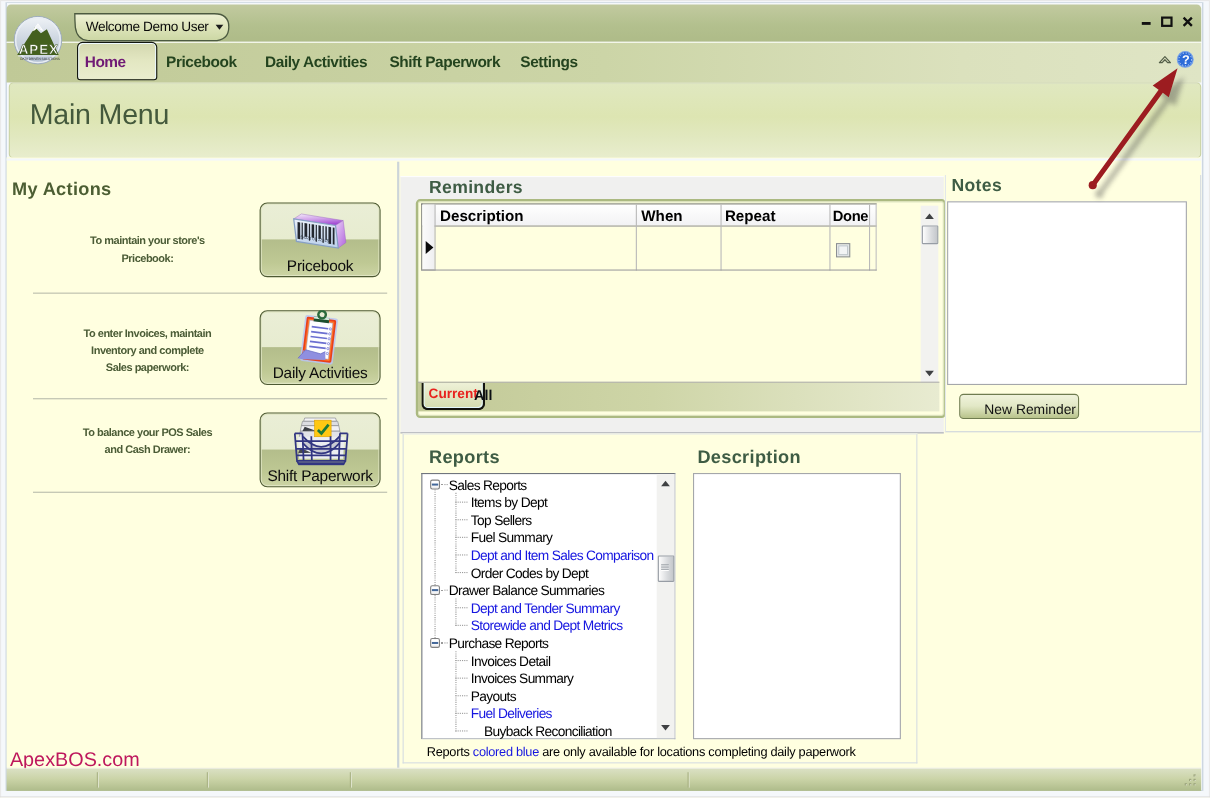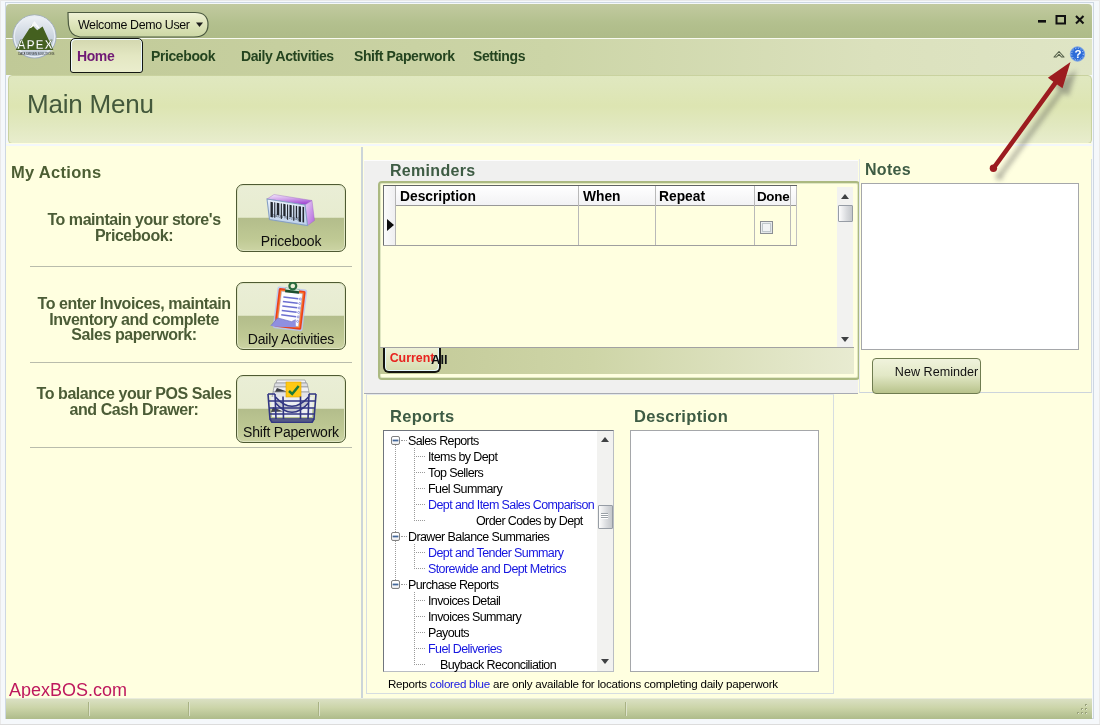--- a/index.html
+++ b/index.html
@@ -26,21 +26,21 @@
   .notespanel{position:absolute;left:859px;top:159px;width:231px;height:233px;background:#ffffe0;
     border-left:1px solid #e2e7ea;border-right:1px solid #d5dce2;border-bottom:1px solid #ccd4dc;}
   .reportspanel{position:absolute;left:366px;top:394px;width:466px;height:298px;background:#ffffe0;border:1px solid #d6dde1;border-top-color:#e4e8ea;}
   .whitebox{position:absolute;background:#fff;border:1px solid #a5a7aa;}
   .statusbar{position:absolute;left:6px;top:698px;width:1086px;height:20px;
     background:linear-gradient(#dae0c3,#cbd4a8 45%,#aebb8a);border-top:1px solid #e9ecdb;}
   .sbsep{position:absolute;top:702px;width:1px;height:14px;background:#a9b284;box-shadow:1px 0 0 #dde3cb;}
   .btn3{position:absolute;left:236px;width:110px;height:68px;border:1.5px solid #4e5a33;border-radius:7px;box-sizing:border-box;
     background:linear-gradient(#eaeed6 0%,#e7ecd0 49%,#b3bd8b 50%,#bfc994 82%,#ccd4a4 100%);box-shadow:inset 0 0 0 1px #dfe5c2;}
   .btnlabel{position:absolute;width:110px;text-align:center;font-size:14px;letter-spacing:-0.2px;color:#0d0d0d;}
-  .rowtxt{position:absolute;left:22px;width:224px;letter-spacing:-0.45px;text-align:center;font-weight:bold;font-size:16px;color:#4b5c36;line-height:15.5px;}
+  .rowtxt{position:absolute;left:22px;width:224px;letter-spacing:-0.45px;text-align:center;font-weight:bold;font-size:10px;color:#4b5c36;line-height:15.5px;}
   .sep{position:absolute;left:30px;width:322px;height:1px;background:#b9bcac;}
   .treerow{position:absolute;font-size:12.5px;letter-spacing:-0.6px;color:#000;line-height:16px;white-space:nowrap;}
   .blue{color:#1616e0;}
   .sbtrack{position:absolute;background:#f2f2f0;}
   .sbthumb{position:absolute;left:1px;width:13px;background:linear-gradient(90deg,#fdfdfd,#d8dadd 60%,#c4c7cb);border:1px solid #979da5;border-radius:1px;}
   .arrup{position:absolute;width:0;height:0;border-left:4px solid transparent;border-right:4px solid transparent;border-bottom:5px solid #3f4143;}
   .arrdn{position:absolute;width:0;height:0;border-left:4px solid transparent;border-right:4px solid transparent;border-top:5px solid #3f4143;}
   .minusbox{position:absolute;width:9px;height:9px;border:1px solid #808080;border-radius:2px;background:linear-gradient(#fff 60%,#e8e8ea);box-sizing:border-box;}
   .minusbox::after{content:"";position:absolute;left:1px;top:3px;width:5px;height:1px;background:#44689a;box-shadow:0 0 0 0.4px #44689a;}
   .vdot{position:absolute;width:1px;border-left:1px dotted #9a9a9a;}
@@ -259,21 +259,21 @@
 <div class="abs" style="left:380px;top:347px;width:474px;height:1px;background:#a2a2a2;"></div>
 <div class="abs" style="left:380px;top:348px;width:474px;height:26px;background:linear-gradient(90deg,#c2c997,#ced5a7 45%,#e8ebd1);"></div>
 <div class="abs" style="left:383px;top:348px;width:58px;height:25px;border:2px solid #14140f;border-top:none;border-radius:0 0 6px 6px;box-sizing:border-box;
   background:linear-gradient(#eef1d7,#d5dcb0);box-shadow:inset 1px 0 0 #e4f7fc, inset -1px -1px 0 #e4f7fc;
   text-align:center;line-height:21px;font-size:12.4px;font-weight:bold;color:#e8221e;">Current</div>
 <div class="abs" style="left:431px;top:352px;font-size:13px;font-weight:bold;color:#0c1014;">All</div>
 
 <div class="notespanel"></div>
 <div class="gtitle" style="left:865px;top:161px;">Notes</div>
 <div class="whitebox" style="left:861px;top:183px;width:216px;height:165px;"></div>
-<div class="abs" style="left:872px;top:358px;width:109px;height:36px;border:1px solid #6f7c50;border-radius:4px;box-sizing:border-box;
+<div class="abs" style="left:872px;top:358px;width:109px;height:23px;border:1px solid #6f7c50;border-radius:4px;box-sizing:border-box;
   background:linear-gradient(#f0f3dc,#e2e8c6 48%,#b8c38b);text-align:center;line-height:26px;font-size:12.6px;color:#111;padding-left:20px;">New Reminder</div>
 
 <div class="reportspanel"></div>
 <div class="gtitle" style="left:390px;top:407px;font-size:16.5px;">Reports</div>
 <div class="gtitle" style="left:634px;top:407px;font-size:16.5px;">Description</div>
 <div class="whitebox" style="left:630px;top:430px;width:187px;height:240px;"></div>
 
 <div class="abs" style="left:383px;top:430px;width:231px;height:242px;background:#fff;border:1px solid #70757d;border-right-color:#b9bdc3;border-bottom-color:#b9bdc3;box-sizing:border-box;"></div>
 
 <div class="vdot" style="left:395px;top:445px;height:139px;"></div>
@@ -298,21 +298,21 @@
 
 <div class="minusbox" style="left:391px;top:436px;"></div>
 <div class="minusbox" style="left:391px;top:532px;"></div>
 <div class="minusbox" style="left:391px;top:580px;"></div>
 
 <div class="treerow" style="left:408px;top:433px;">Sales Reports</div>
 <div class="treerow" style="left:428px;top:449px;">Items by Dept</div>
 <div class="treerow" style="left:428px;top:465px;">Top Sellers</div>
 <div class="treerow" style="left:428px;top:481px;">Fuel Summary</div>
 <div class="treerow blue" style="left:428px;top:497px;">Dept and Item Sales Comparison</div>
-<div class="treerow" style="left:428px;top:513px;margin-left:48px;">Order Codes by Dept</div>
+<div class="treerow" style="left:428px;top:513px;">Order Codes by Dept</div>
 <div class="treerow" style="left:408px;top:529px;">Drawer Balance Summaries</div>
 <div class="treerow blue" style="left:428px;top:545px;">Dept and Tender Summary</div>
 <div class="treerow blue" style="left:428px;top:561px;">Storewide and Dept Metrics</div>
 <div class="treerow" style="left:408px;top:577px;">Purchase Reports</div>
 <div class="treerow" style="left:428px;top:593px;">Invoices Detail</div>
 <div class="treerow" style="left:428px;top:609px;">Invoices Summary</div>
 <div class="treerow" style="left:428px;top:625px;">Payouts</div>
 <div class="treerow blue" style="left:428px;top:641px;">Fuel Deliveries</div>
 <div class="treerow" style="left:440px;top:657px;">Buyback Reconciliation</div>
 

